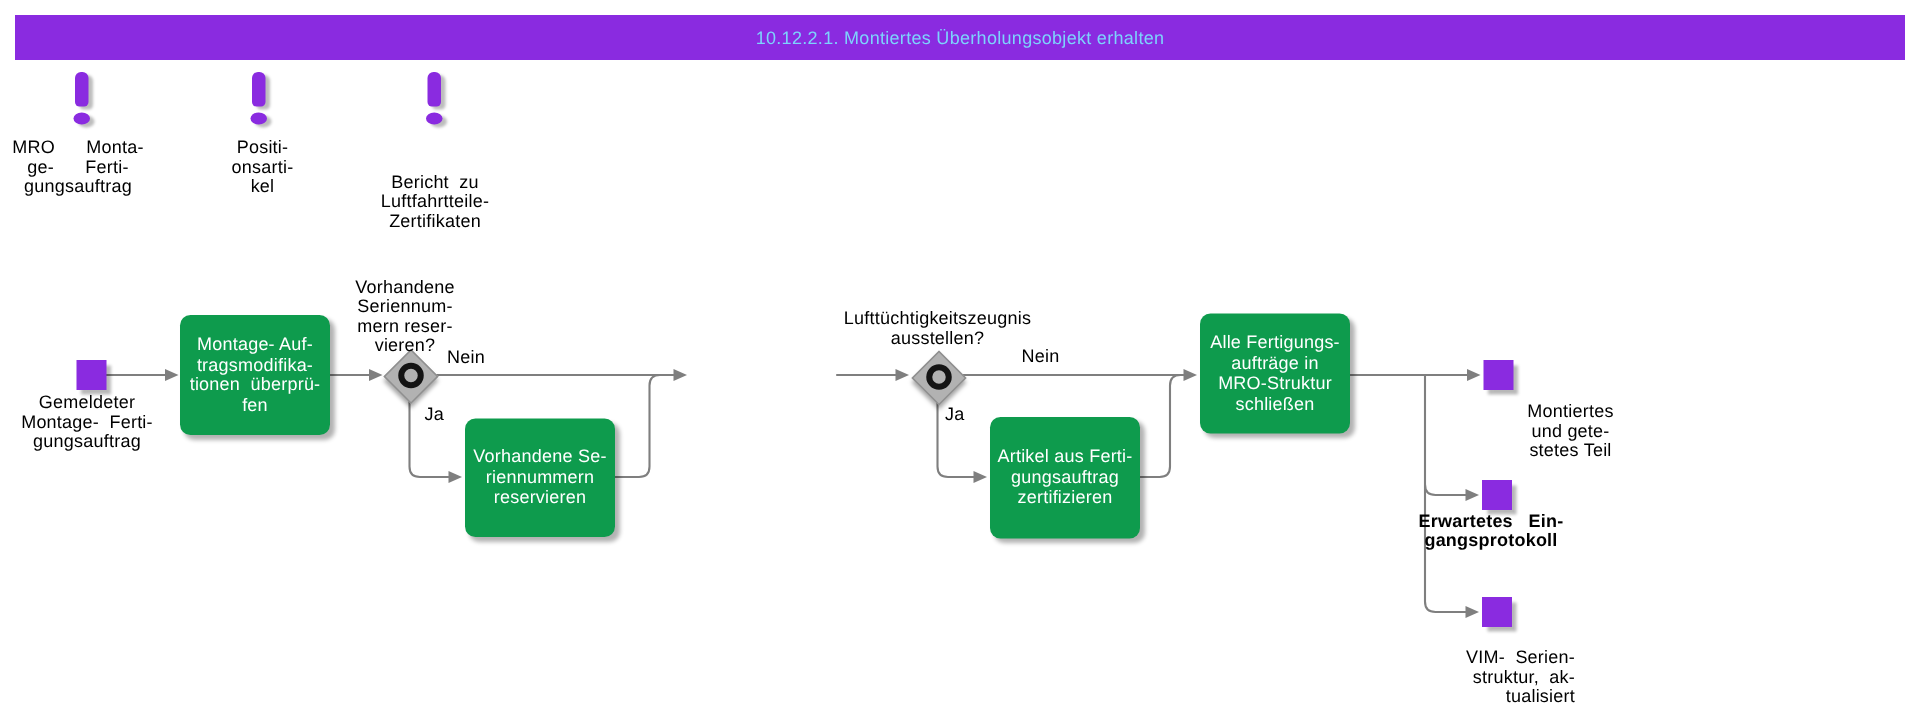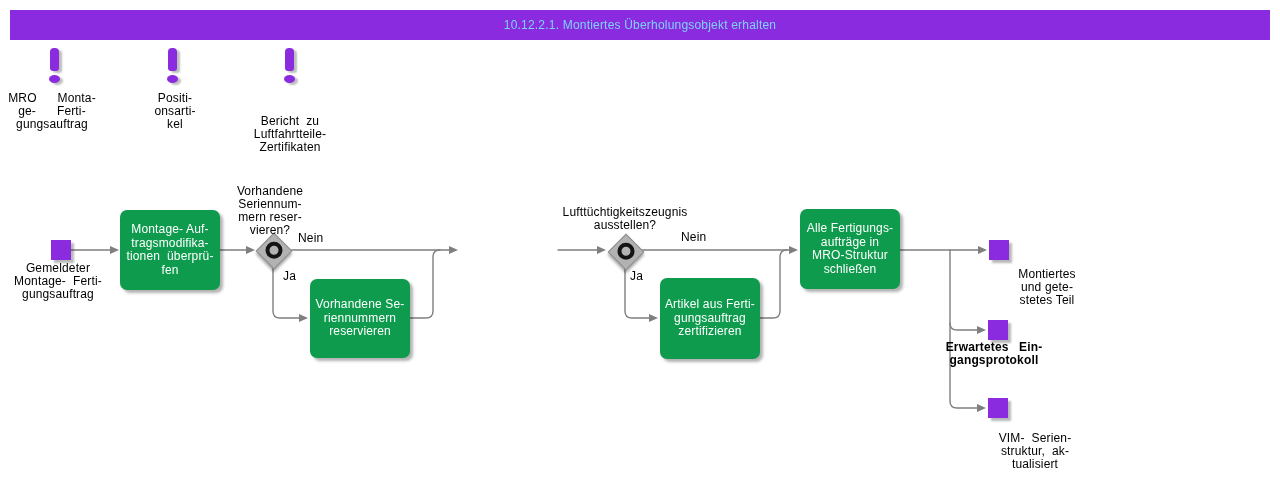--- a/index.html
+++ b/index.html
@@ -136,17 +136,17 @@
   <div class="event-sq" style="left:989px;top:240px;"></div>
   <div class="lbl" style="left:949px;top:268px;width:100px;margin-left:48px;">Montiertes
 und gete-
 stetes Teil</div>
 
   <div class="event-sq" style="left:988px;top:320px;"></div>
   <div class="lbl" style="left:938px;top:341px;width:112px;font-weight:bold;">Erwartetes   Ein-
 gangsprotokoll</div>
 
   <div class="event-sq" style="left:988px;top:398px;"></div>
-  <div class="lbl" style="left:984px;top:432px;width:102px;">VIM-  Serien-
+  <div class="lbl" style="left:948px;top:432px;width:102px;text-align:right;">VIM-  Serien-
 struktur,  ak-
 tualisiert</div>
 
 </div>
 
 </body></html>

